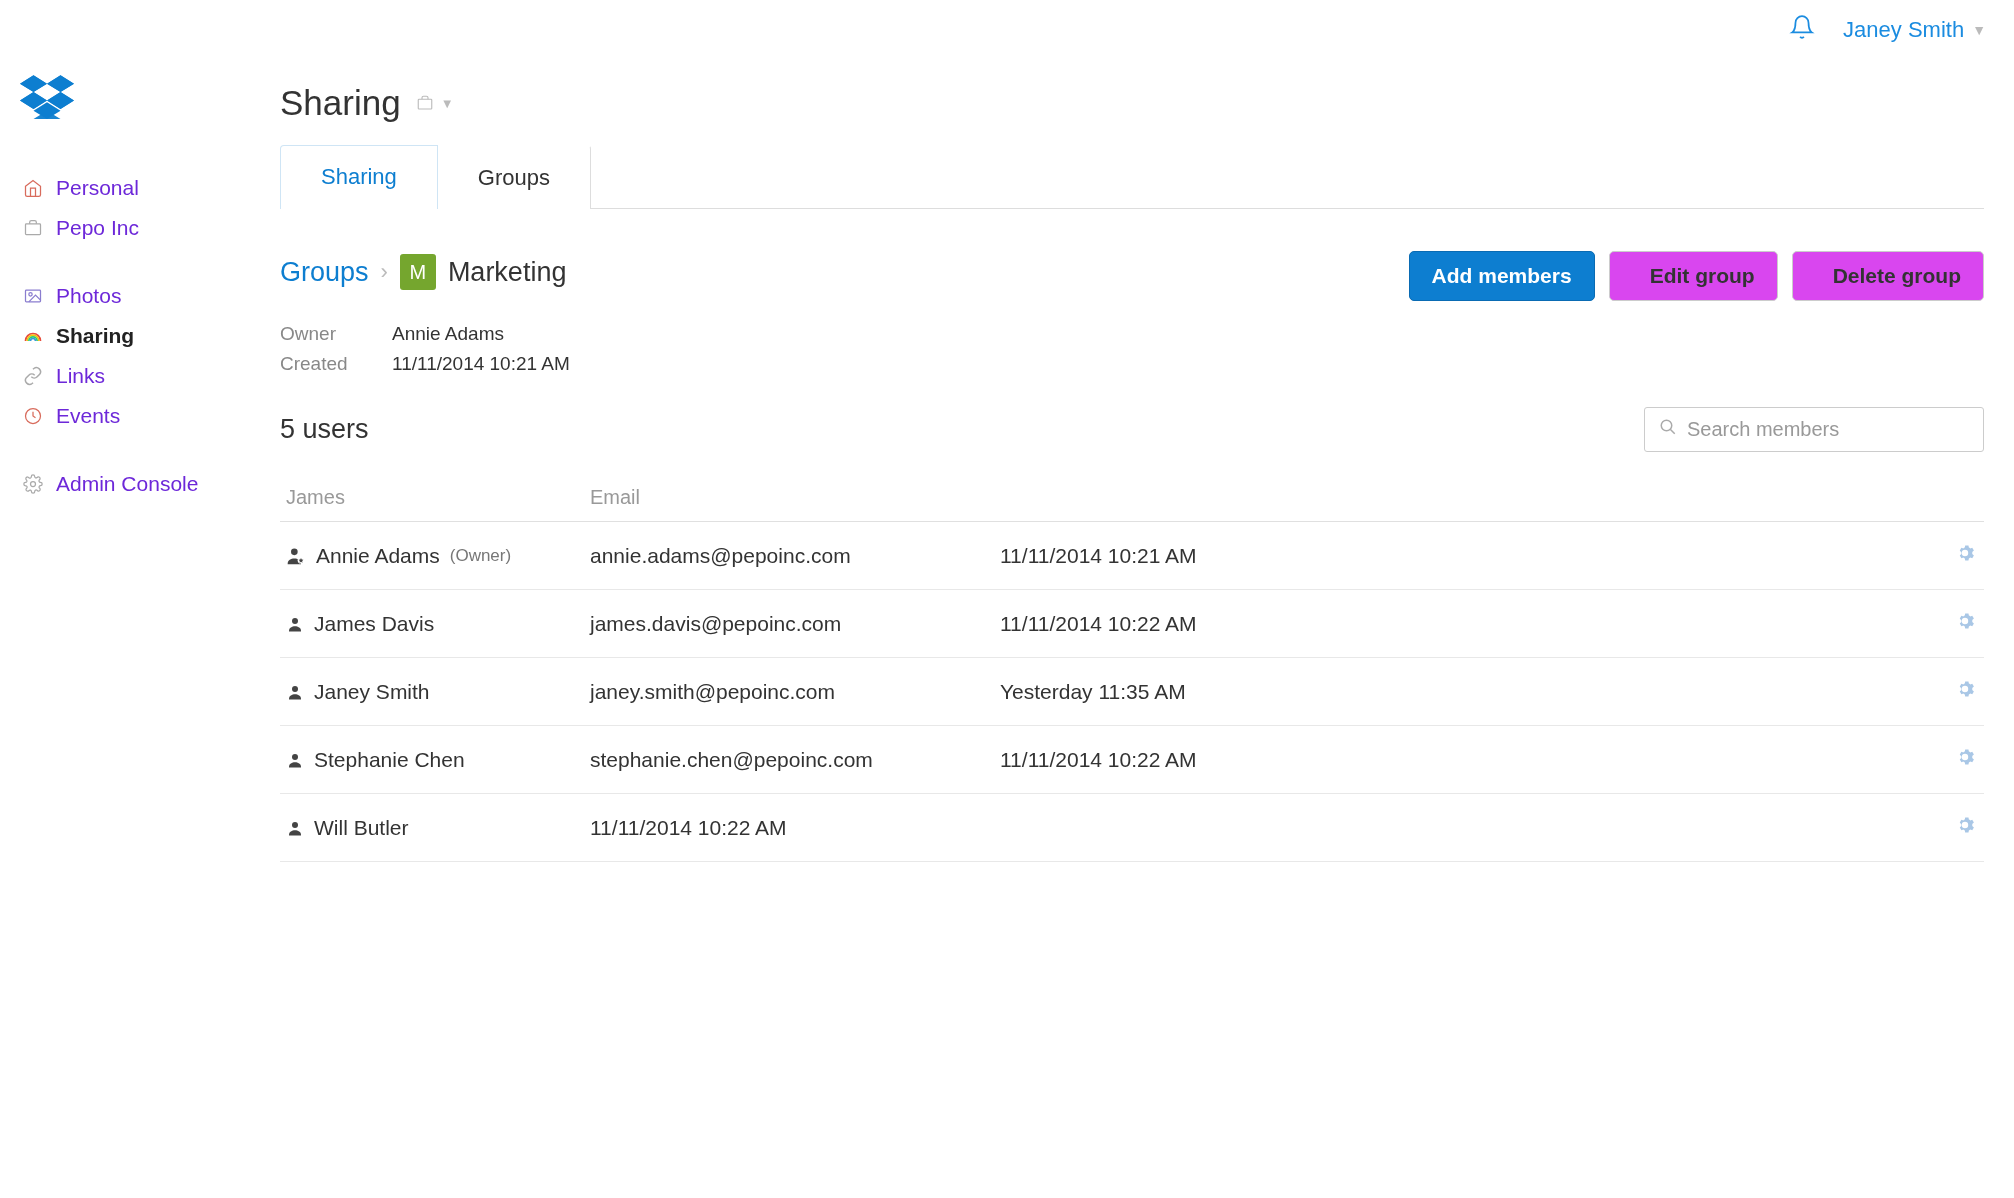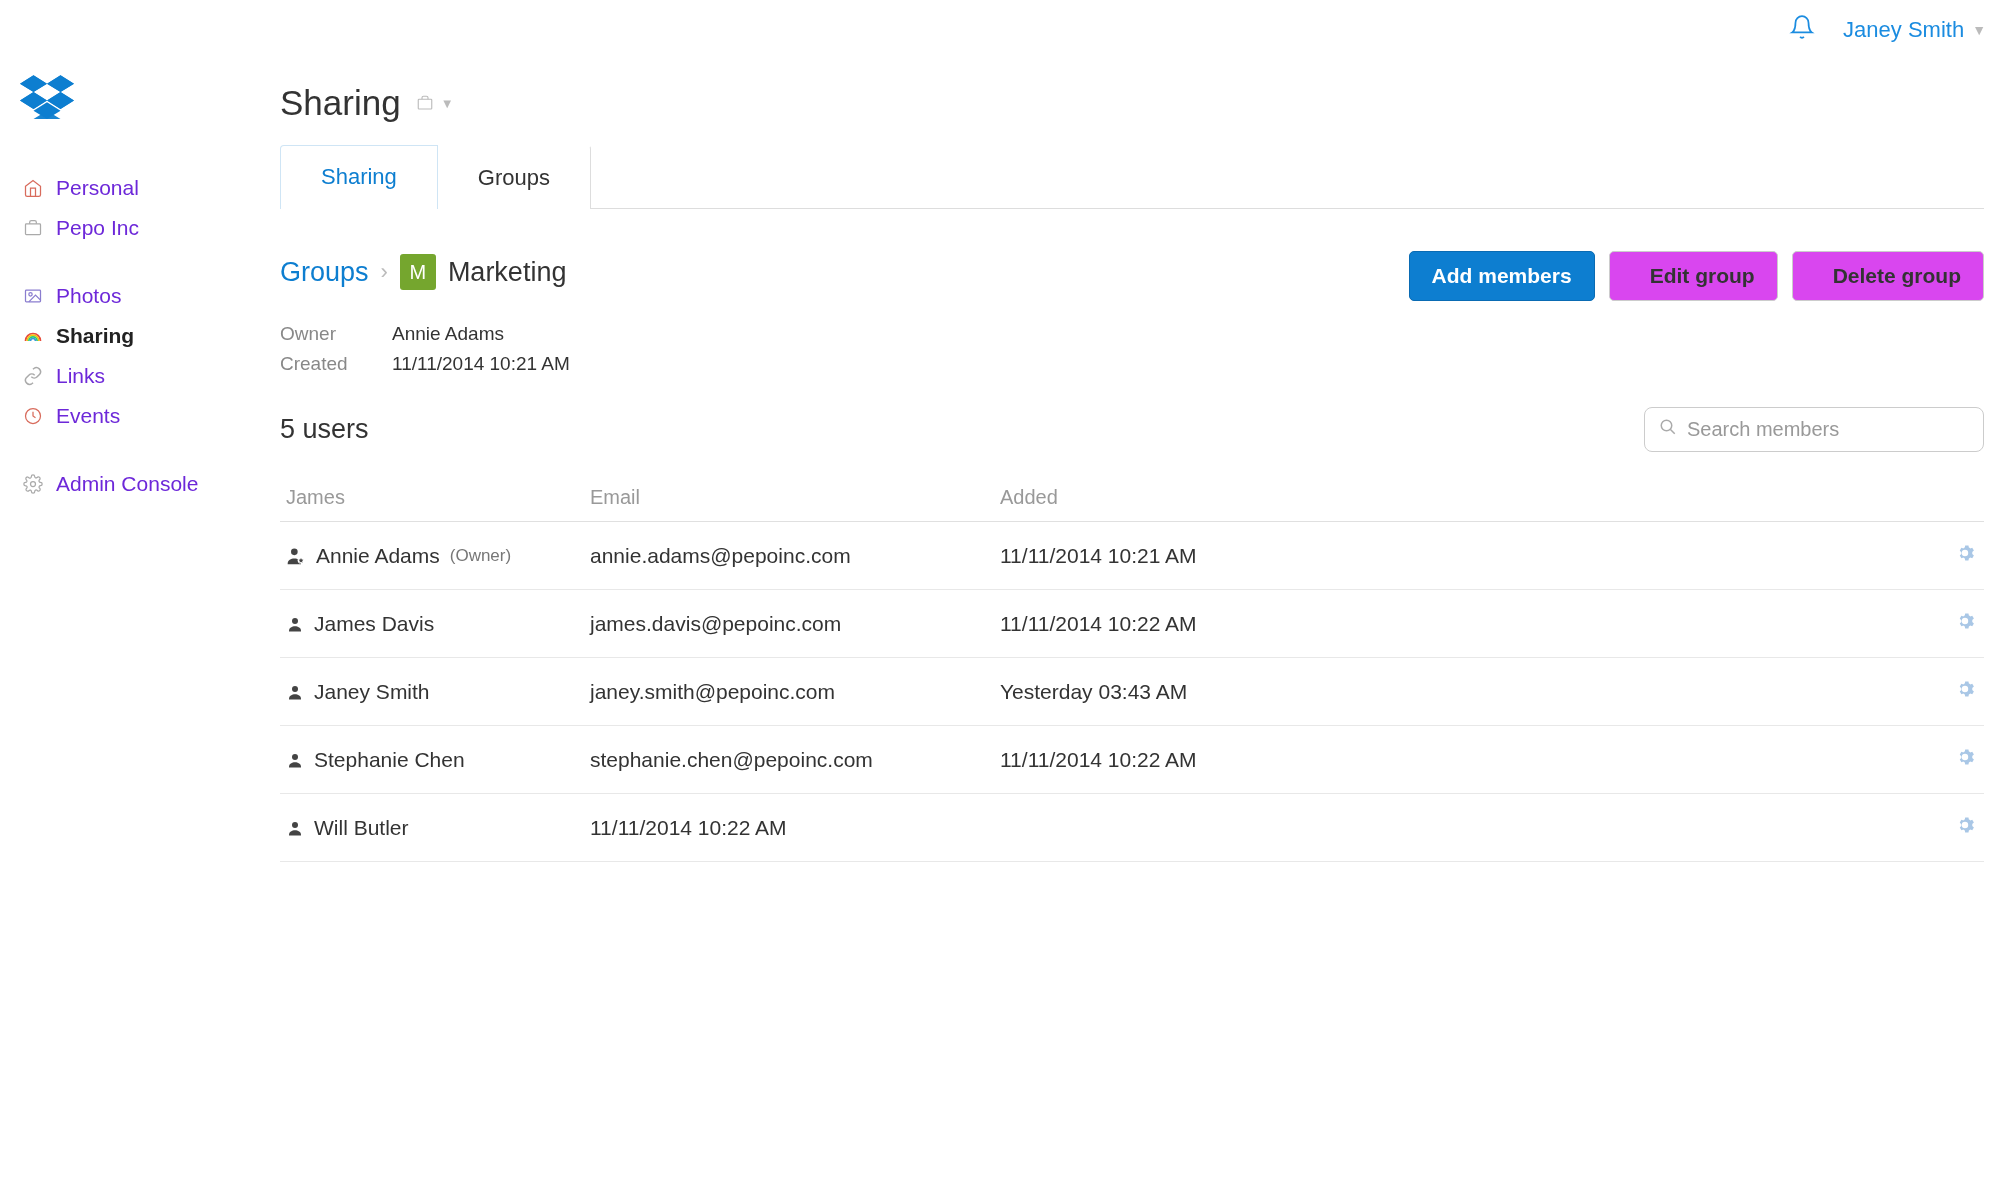--- a/index.html
+++ b/index.html
@@ -128,21 +128,21 @@
 .users-header {
   display: flex;
   justify-content: space-between;
   align-items: center;
   margin-bottom: 22px;
 }
 .users-count { font-size: 27px; color: #333; }
 .search-box {
   display: flex; align-items: center;
   border: 1px solid #ccc;
-  border-radius: 8px;
+  border-radius: 3px;
   padding: 10px 14px;
   width: 340px;
   gap: 10px;
 }
 .search-box input {
   border: none; outline: none;
   font-size: 20px;
   flex: 1;
   color: #666;
 }
@@ -322,21 +322,20 @@
             </svg>
         </span>
         <input type="text" placeholder="Search members" style="">
       </div>
     </div>
 
     <div class="table">
       <div class="thead">
         <div class="th col-name">James</div>
         <div class="th col-email">Email</div>
-        <div class="th col-added">Added</div>
         <div class="th col-gear"></div>
       </div>
       <div id="tbody">
           <div class="trow">
             <div class="td col-name name-cell">
               <span class="person-icon">
                 <svg width="20" height="20" viewBox="0 0 24 24" fill="currentColor">
                   <circle cx="10" cy="7" r="4"></circle>
                   <path d="M2 21c0-4 4-6 8-6s8 2 8 6v1H2v-1z"></path>
                   <circle cx="18" cy="17" r="4" fill="#fff"></circle>
@@ -376,21 +375,21 @@
             <div class="td col-name name-cell">
               <span class="person-icon">
                 <svg width="18" height="18" viewBox="0 0 24 24" fill="currentColor">
                   <circle cx="12" cy="8" r="4"></circle>
                   <path d="M4 21c0-4 4-6 8-6s8 2 8 6v1H4v-1z"></path>
                 </svg>
               </span>
               <span>Janey Smith</span>
             </div>
             <div class="td col-email">janey.smith@pepoinc.com</div>
-            <div class="td col-added">Yesterday 03:43 AM</div>
+            <div class="td col-added">Yesterday 11:35 AM</div>
             <div class="td col-gear"><span class="gear-btn">
                 <svg width="22" height="22" viewBox="0 0 24 24" fill="currentColor">
                   <path d="M12 8.5a3.5 3.5 0 100 7 3.5 3.5 0 000-7zM19.9 13.2l1.8 1.4-1.8 3.1-2.1-.7c-.5.4-1 .7-1.6.9l-.4 2.2h-3.6l-.4-2.2c-.6-.2-1.1-.5-1.6-.9l-2.1.7-1.8-3.1 1.8-1.4c0-.3-.1-.6-.1-.9s0-.6.1-.9L6.3 9.4l1.8-3.1 2.1.7c.5-.4 1-.7 1.6-.9l.4-2.2h3.6l.4 2.2c.6.2 1.1.5 1.6.9l2.1-.7 1.8 3.1-1.8 1.4c0 .3.1.6.1.9s0 .6-.1.9z"></path>
                 </svg>
               </span></div>
           </div>
           <div class="trow">
             <div class="td col-name name-cell">
               <span class="person-icon">
                 <svg width="18" height="18" viewBox="0 0 24 24" fill="currentColor">

